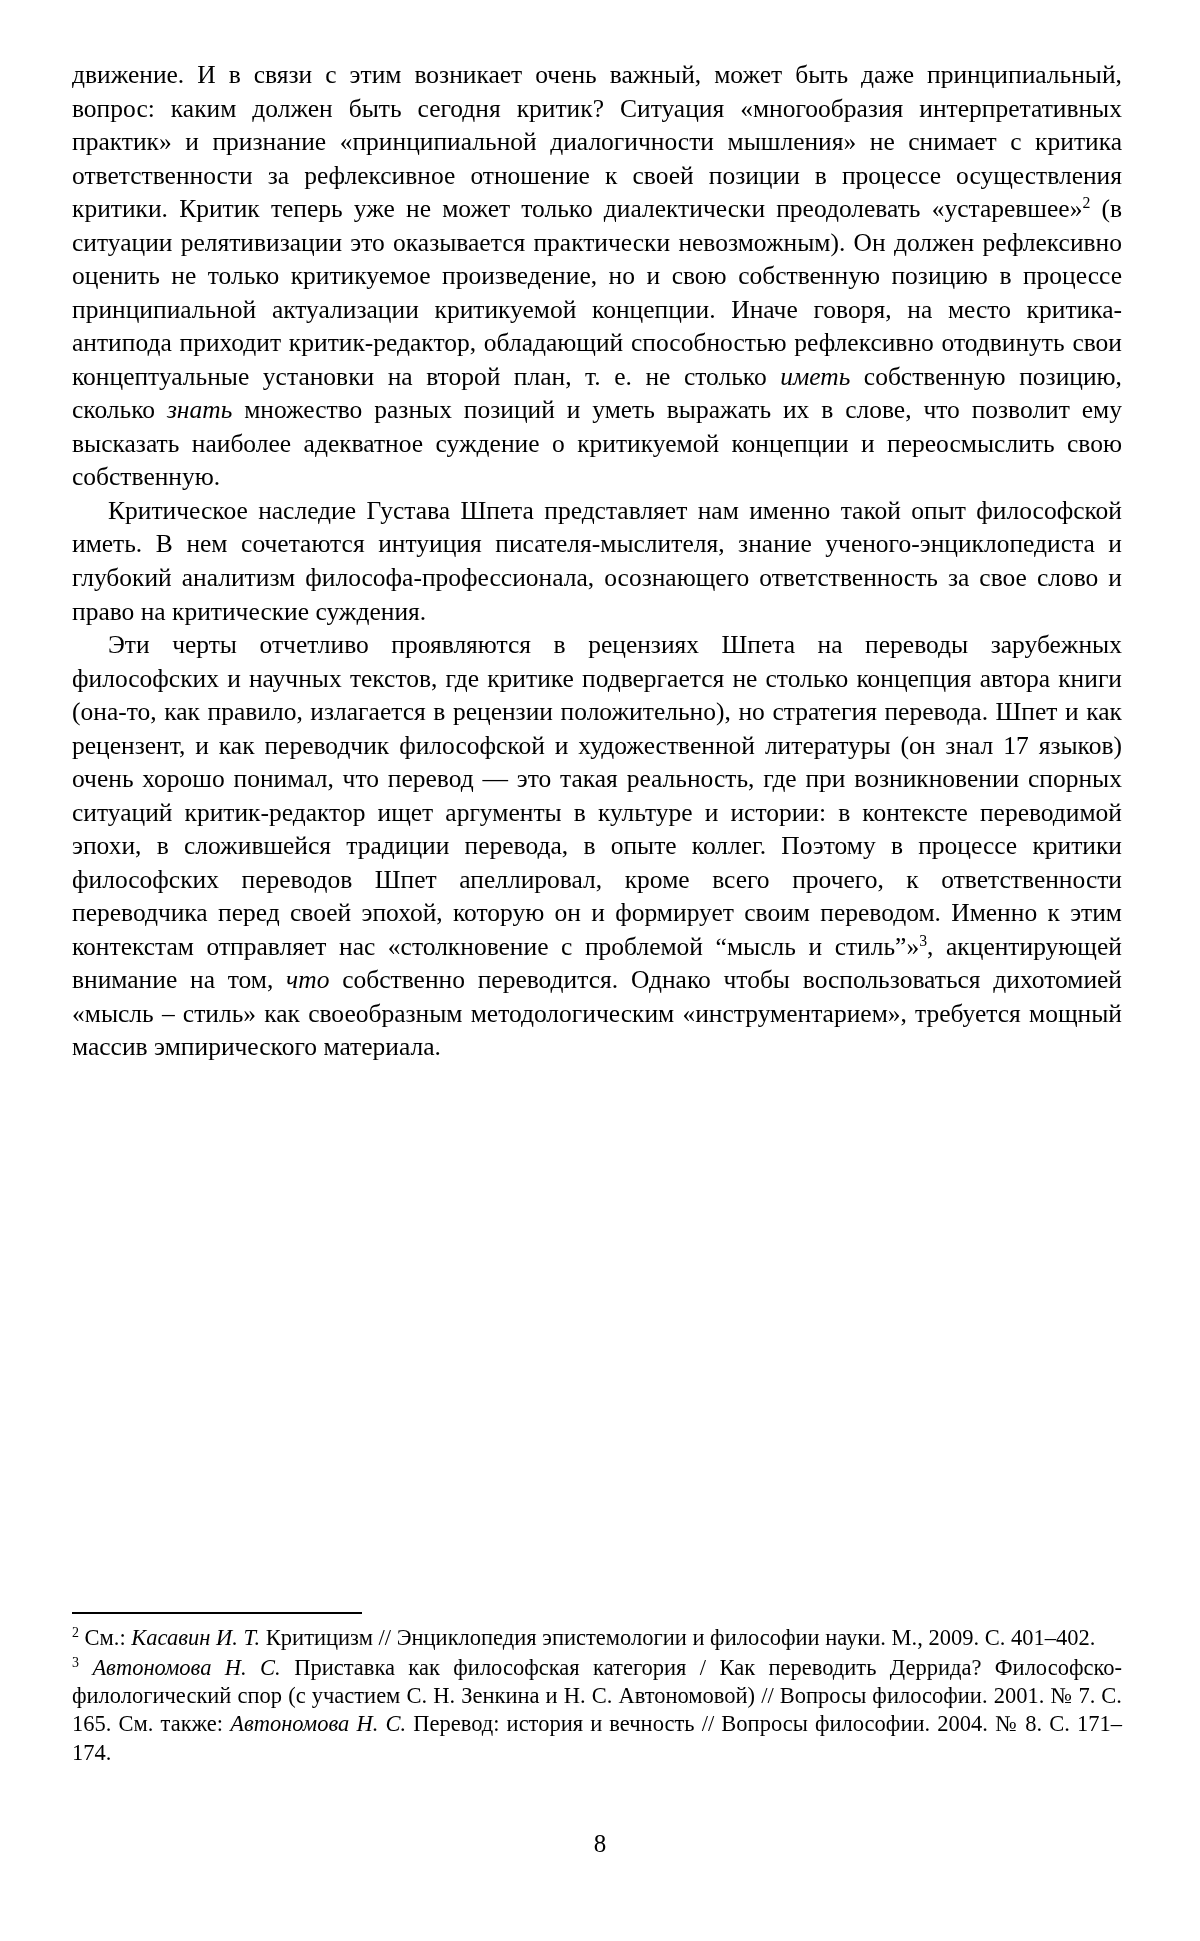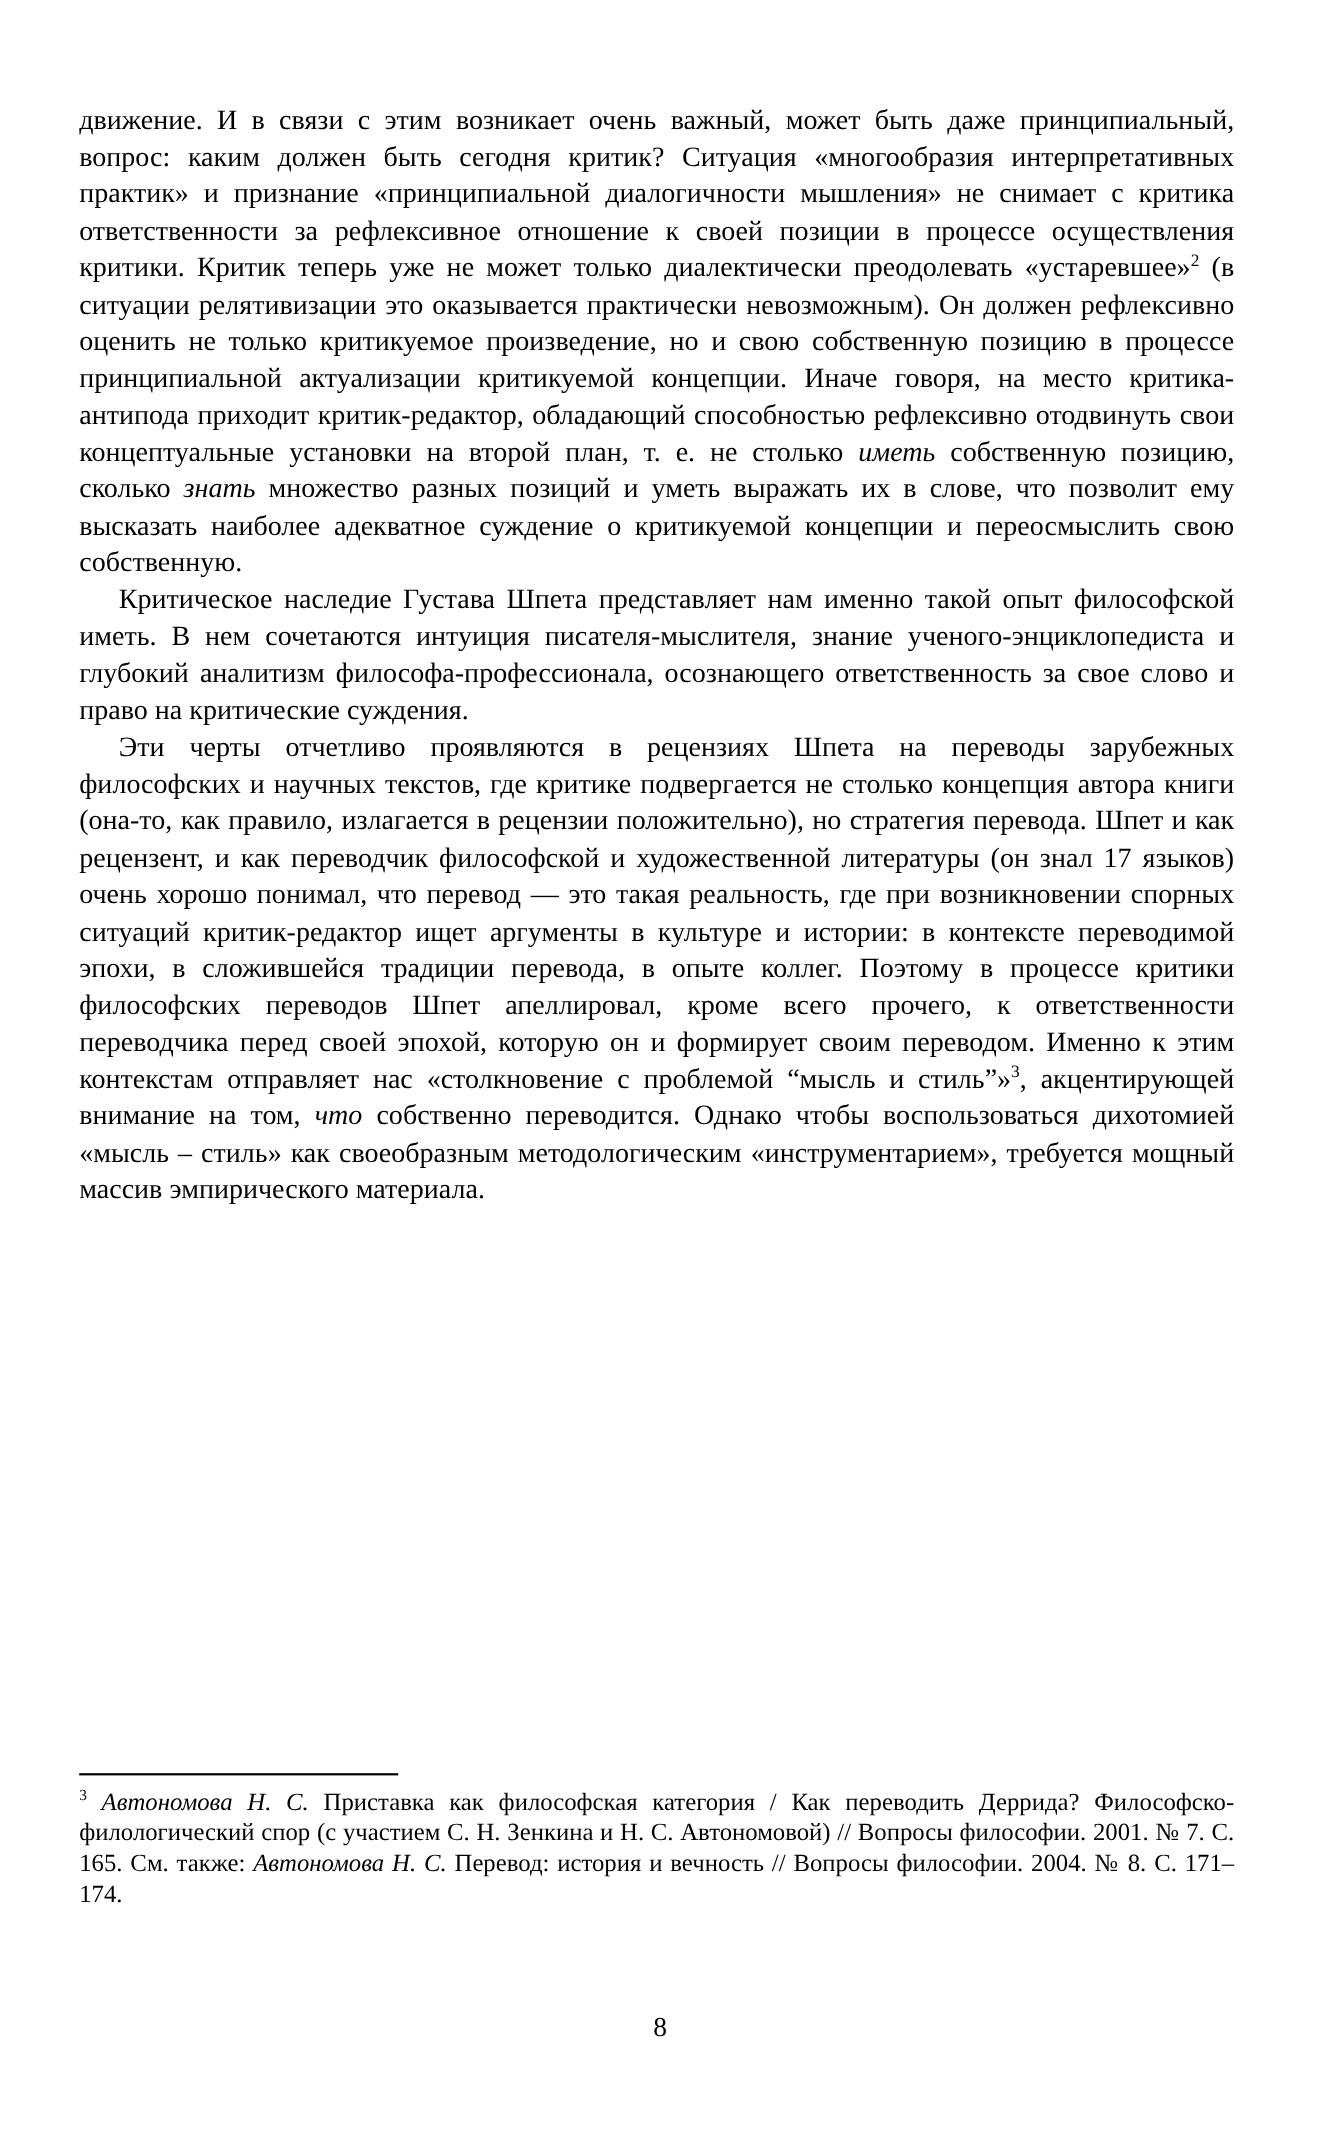--- a/index.html
+++ b/index.html
@@ -15,21 +15,21 @@
     position: relative;
     overflow: hidden;
   }
   .page {
     position: absolute;
     left: 0;
     top: 0;
     width: 1200px;
     height: 1941px;
     box-sizing: border-box;
-    padding: 92px 78px 0 72px;
+    padding: 58px 78px 0 72px;
   }
   .body-text {
     font-size: 25.5px;
     line-height: 1.315;
     text-align: justify;
     text-justify: inter-word;
     hyphens: manual;
   }
   .body-text p {
     margin: 0;
@@ -78,18 +78,19 @@
 <div class="page">
 
   <div class="body-text">
     <p class="para"><span>движение. И в связи с этим возникает очень важный, может быть даже принципиальный, вопрос: каким должен быть сегодня критик? Ситуация «многообразия интерпретативных практик» и признание «принципиальной диалогичности мышления» не снимает с критика ответственности за рефлексивное отношение к своей позиции в процессе осуществления критики. Критик теперь уже не может только диалектически преодолевать «устаревшее»</span><sup class="sup">2</sup><span> (в ситуации релятивизации это оказывается практически невозможным). Он должен рефлексивно оценить не только критикуемое произведение, но и свою собственную позицию в процессе принципиальной актуализации критикуемой концепции. Иначе говоря, на место критика-антипода приходит критик-редактор, обладающий способностью рефлексивно отодвинуть свои концептуальные установки на второй план, т. е. не столько </span><em class="ital">иметь</em><span> собственную позицию, сколько </span><em class="ital">знать</em><span> множество разных позиций и уметь выражать их в слове, что позволит ему высказать наиболее адекватное суждение о критикуемой концепции и переосмыслить свою собственную.</span></p>
     <p class="para indent"><span>Критическое наследие Густава Шпета представляет нам именно такой опыт философской иметь. В нем сочетаются интуиция писателя-мыслителя, знание ученого-энциклопедиста и глубокий аналитизм философа-профессионала, осознающего ответственность за свое слово и право на критические суждения.</span></p>
     <p class="para indent"><span>Эти черты отчетливо проявляются в рецензиях Шпета на переводы зарубежных философских и научных текстов, где критике подвергается не столько концепция автора книги (она-то, как правило, излагается в рецензии положительно), но стратегия перевода. Шпет и как рецензент, и как переводчик философской и художественной литературы (он знал 17 языков) очень хорошо понимал, что перевод — это такая реальность, где при возникновении спорных ситуаций критик-редактор ищет аргументы в культуре и истории: в контексте переводимой эпохи, в сложившейся традиции перевода, в опыте коллег. Поэтому в процессе критики философских переводов Шпет апеллировал, кроме всего прочего, к ответственности переводчика перед своей эпохой, которую он и формирует своим переводом. Именно к этим контекстам отправляет нас «столкновение с проблемой “мысль и стиль”»</span><sup class="sup">3</sup><span>, акцентирующей внимание на том, </span><em class="ital">что</em><span> собственно переводится. Однако чтобы воспользоваться дихотомией «мысль – стиль» как своеобразным методологическим «инструментарием», требуется мощный массив эмпирического материала.</span></p>
   </div>
 
   <div class="footnotes">
     <div class="fn-rule"></div>
+    <p class="fn"><sup class="sup">2</sup><span> См.: </span><em class="ital">Касавин И. Т.</em><span> Критицизм // Энциклопедия эпистемологии и философии науки. М., 2009. С. 401–402.</span></p>
     <p class="fn"><sup class="sup">3</sup><span> </span><em class="ital">Автономова Н. С.</em><span> Приставка как философская категория / Как переводить Деррида? Философско-филологический спор (с участием С. Н. Зенкина и Н. С. Автономовой) // Вопросы философии. 2001. № 7. С. 165. См. также: </span><em class="ital">Автономова Н. С.</em><span> Перевод: история и вечность // Вопросы философии. 2004. № 8. С. 171–174.</span></p>
   </div>
 
   <div class="pagenum">8</div>
 
 </div>
 
 </body></html>

